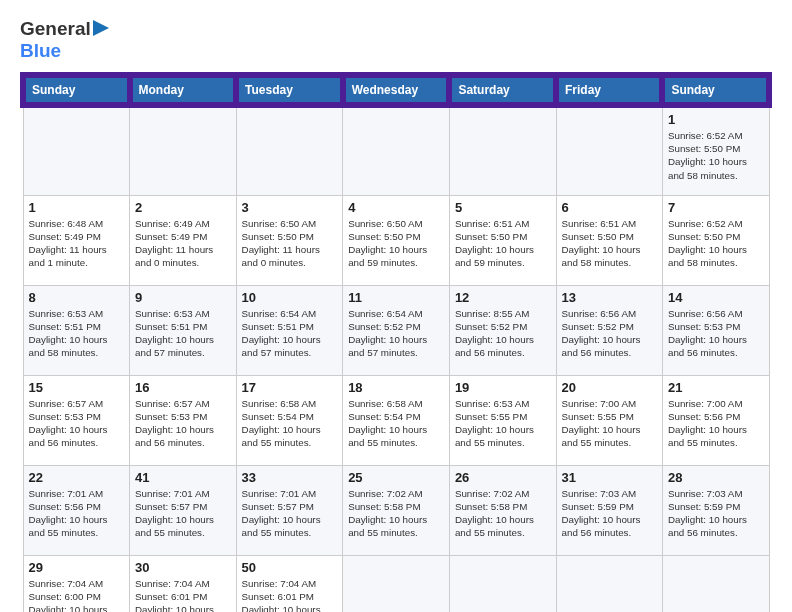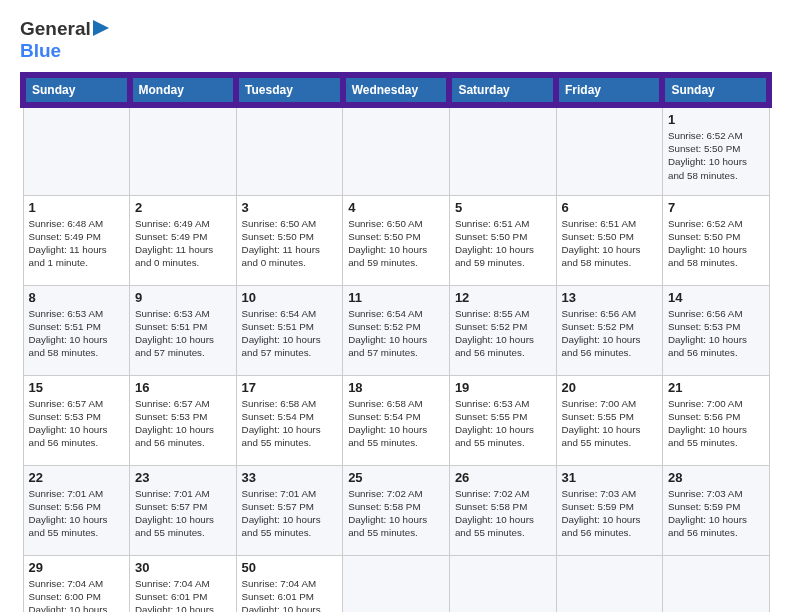--- a/index.html
+++ b/index.html
@@ -224,21 +224,21 @@
             <span class="day-num">21</span>
             <div class="day-info"><span>Sunrise: 7:00 AM</span><br><span>Sunset: 5:56 PM</span><br><span>Daylight: 10 hours and 55 minutes.</span></div>
           </td>
         </tr>
         <tr>
           <td>
             <span class="day-num">22</span>
             <div class="day-info"><span>Sunrise: 7:01 AM</span><br><span>Sunset: 5:56 PM</span><br><span>Daylight: 10 hours and 55 minutes.</span></div>
           </td>
           <td>
-            <span class="day-num">23</span>
+            <span class="day-num">41</span>
             <div class="day-info"><span>Sunrise: 7:01 AM</span><br><span>Sunset: 5:57 PM</span><br><span>Daylight: 10 hours and 55 minutes.</span></div>
           </td>
           <td>
             <span class="day-num">33</span>
             <div class="day-info"><span>Sunrise: 7:01 AM</span><br><span>Sunset: 5:57 PM</span><br><span>Daylight: 10 hours and 55 minutes.</span></div>
           </td>
           <td>
             <span class="day-num">25</span>
             <div class="day-info"><span>Sunrise: 7:02 AM</span><br><span>Sunset: 5:58 PM</span><br><span>Daylight: 10 hours and 55 minutes.</span></div>
           </td>

